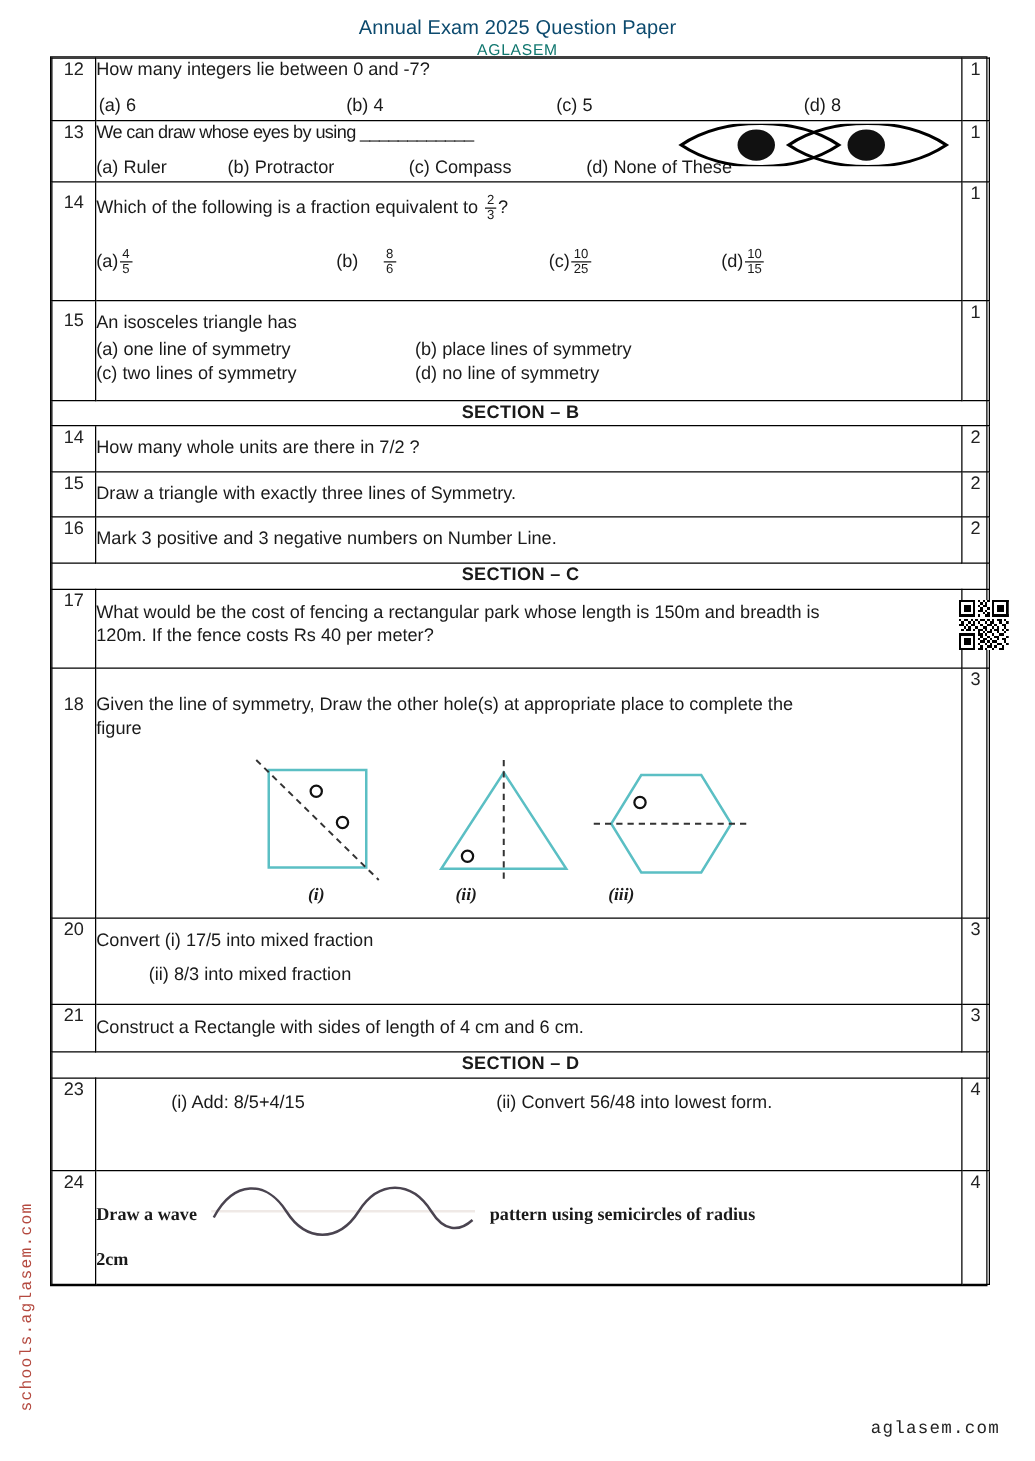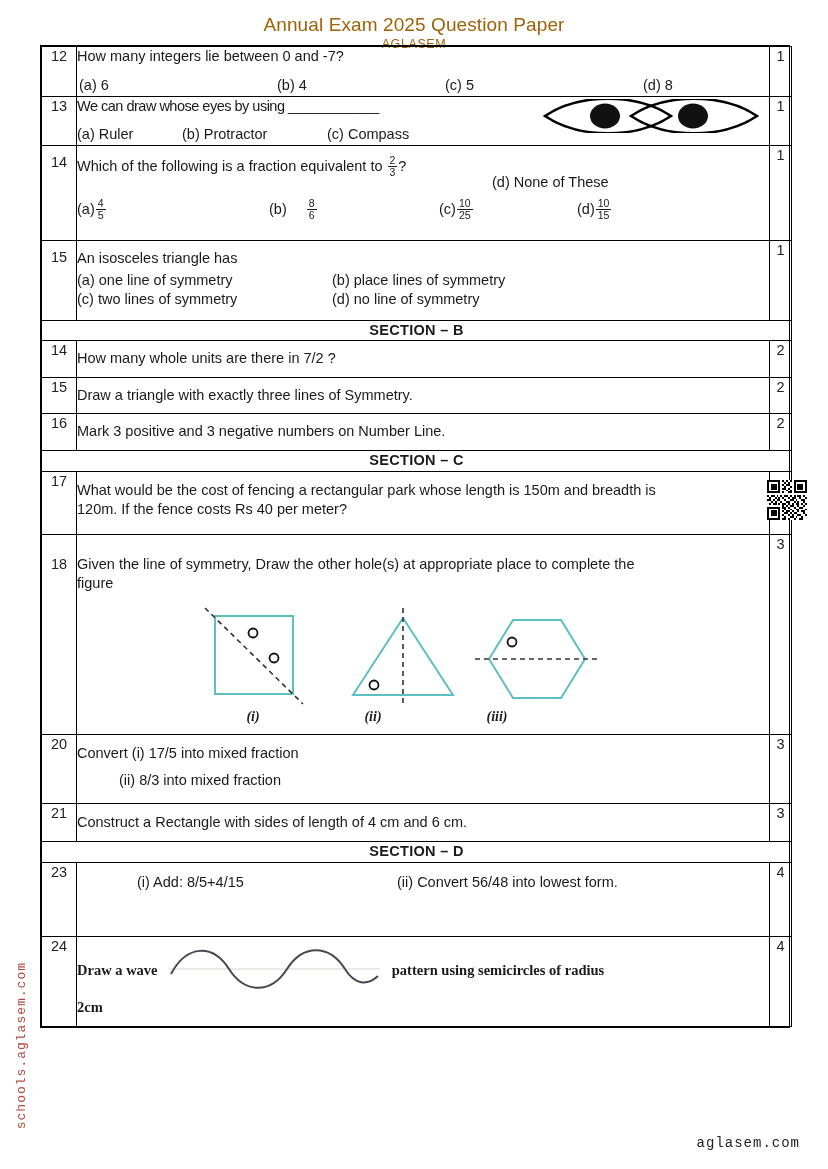--- a/index.html
+++ b/index.html
@@ -20,27 +20,27 @@
   .header {
     position: absolute;
     top: 14px;
     left: 0;
     width: 828px;
     text-align: center;
     line-height: 1.15;
     pointer-events: none;
   }
   .header-title {
-    font-size: 19px;
-    color: #a16207;
+    font-size: 16px;
+    color: #0c4a6e;
     letter-spacing: 0.1px;
   }
   .header-sub {
     font-size: 12.5px;
-    color: #a16207;
+    color: #0f766e;
     letter-spacing: 0.6px;
     margin-top: 1px;
   }
 
   
   .paper {
     position: absolute;
     left: 40px;
     top: 45px;
     width: 750px;
@@ -210,21 +210,21 @@
   </tr>
 
   <tr>
     <td class="num">13</td>
     <td class="body" style="position:relative;">
       <div class="qline blank">We can  draw whose eyes by using  ____________</div>
       <div class="opts" style="height:20px;">
         <span class="opt" style="left:0px;">(a) Ruler</span>
         <span class="opt" style="left:105px;">(b) Protractor</span>
         <span class="opt" style="left:250px;">(c) Compass</span>
-        <span class="opt" style="left:415px;margin-top:48px;">(d) None of These</span>
+        <span class="opt" style="left:392px;">(d) None of These</span>
       </div>
       <div class="eyes">
         <svg width="220" height="34" viewBox="0 0 220 34">
           <g fill="none" stroke="#000" stroke-width="2.6">
             <path d="M4 17 C 38 -6, 96 -6, 130 17 C 96 40, 38 40, 4 17 Z"></path>
             <path d="M92 17 C 126 -6, 184 -6, 218 17 C 184 40, 126 40, 92 17 Z" transform="translate(-2,0)"></path>
           </g>
           <ellipse cx="64" cy="17" rx="15" ry="12.5" fill="#111"></ellipse>
           <ellipse cx="152" cy="17" rx="15" ry="12.5" fill="#111"></ellipse>
         </svg>

